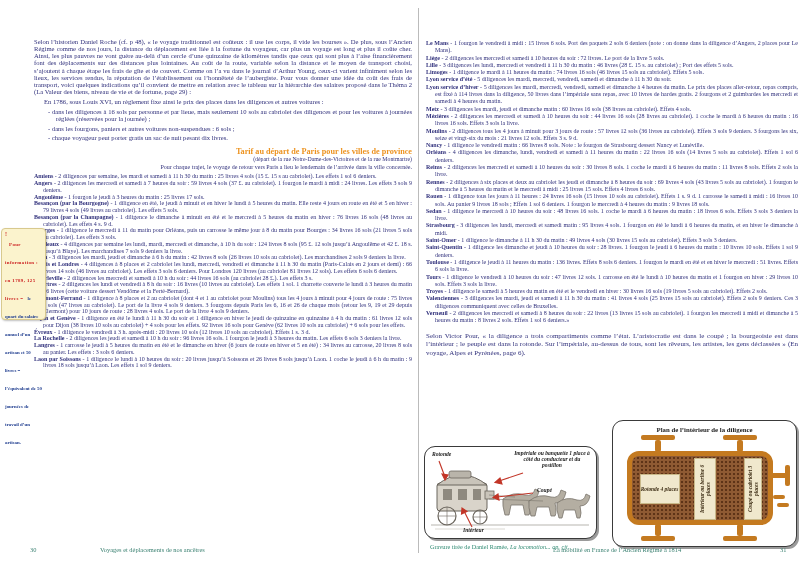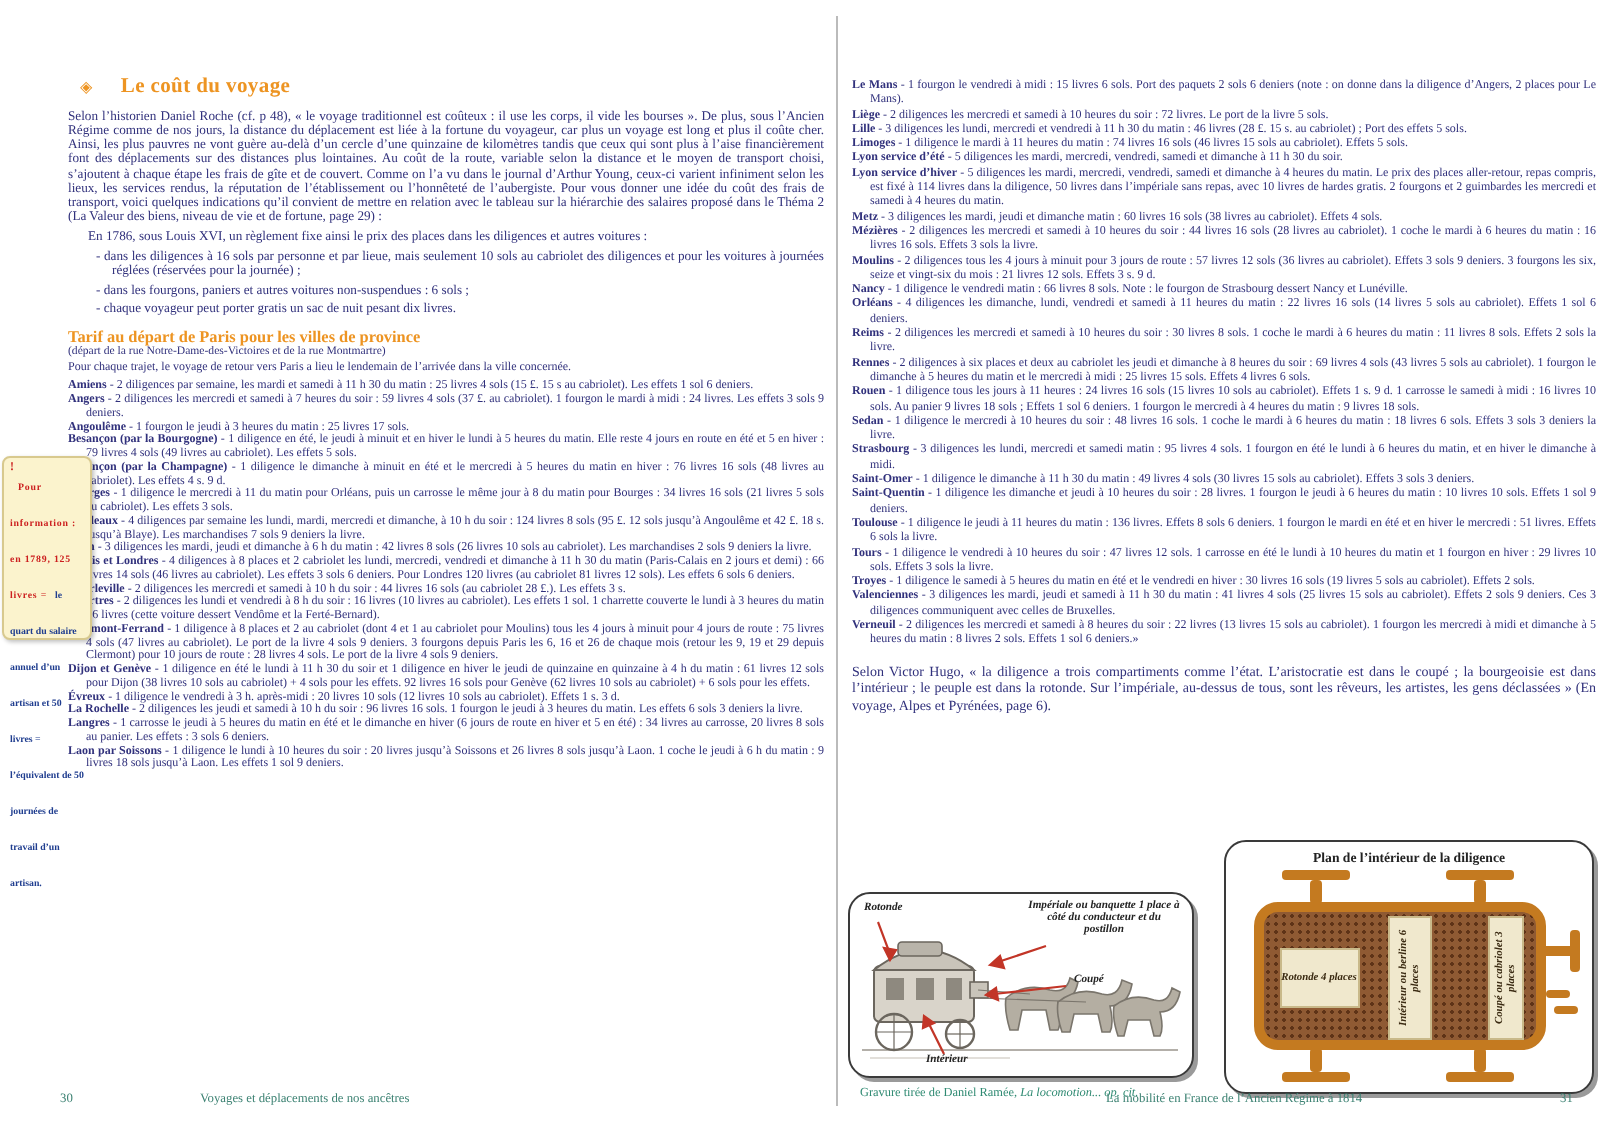--- a/index.html
+++ b/index.html
@@ -7,21 +7,21 @@
        font-family:"Liberation Serif","DejaVu Serif",serif;color:#31317c;}
   .spine{position:absolute;left:418px;top:8px;width:1px;height:545px;background:#bbbbbb;}
   
   .page-left{position:absolute;left:34px;top:38px;width:378px;height:496px;overflow:hidden;}
   .sec-head{color:#ed9422;font-weight:bold;font-size:10.5px;margin:0 0 6px 2px;letter-spacing:.2px;}
   .sec-head .orn{font-size:8px;margin-right:14px;margin-left:4px;}
   .intro p{margin:0 0 1px 0;font-size:6.6px;line-height:7.15px;text-align:justify;}
   .intro p.sp{margin-top:3px;text-indent:10px;}
   .bullets{margin:2px 0 0 14px;}
   .bullet{font-size:6.6px;line-height:7.1px;text-align:justify;padding-left:8px;text-indent:-8px;margin-top:2.5px;}
-  .tarif-head{text-align:left;margin-top:6px;}
+  .tarif-head{text-align:right;margin-top:6px;}
   .tarif-title{color:#ed9422;font-weight:bold;font-size:8.2px;line-height:9px;}
   .tarif-sub{font-size:5.8px;line-height:7px;}
   .tarif-note{font-size:6px;line-height:8px;}
   .entries{margin-top:2px;}
   .entry{font-size:6px;line-height:6.75px;text-align:justify;padding-left:9px;text-indent:-9px;}
   .entry b{font-weight:bold;}
   .pl-entries{ }
   
   .sticky{position:absolute;left:1px;top:228px;width:45px;height:92px;background:#fbf3cd;
           border:0.5px solid #d8c98e;border-radius:4px;box-shadow:1px 1px 2px rgba(0,0,0,.25);
@@ -59,23 +59,20 @@
   .f-left-txt{left:100px;}
   .f-right-txt{left:553px;width:190px;text-align:left;}
   .f-right-num{left:780px;}
 </style>
 </head>
 <body>
 
 <div class="spine"></div>
 
 <div class="page-left">
-  <div class="sec-head">
-    <span class="orn">◈</span><span>Le coût du voyage</span>
-  </div>
 
   <div class="intro">
 
   <p class="ip">Selon l’historien Daniel Roche (cf. p 48), « le voyage traditionnel est coûteux : il use les corps, il vide les bourses ». De plus, sous l’Ancien Régime comme de nos jours, la distance du déplacement est liée à la fortune du voyageur, car plus un voyage est long et plus il coûte cher. Ainsi, les plus pauvres ne vont guère au-delà d’un cercle d’une quinzaine de kilomètres tandis que ceux qui sont plus à l’aise financièrement font des déplacements sur des distances plus lointaines. Au coût de la route, variable selon la distance et le moyen de transport choisi, s’ajoutent à chaque étape les frais de gîte et de couvert. Comme on l’a vu dans le journal d’Arthur Young, ceux-ci varient infiniment selon les lieux, les services rendus, la réputation de l’établissement ou l’honnêteté de l’aubergiste. Pour vous donner une idée du coût des frais de transport, voici quelques indications qu’il convient de mettre en relation avec le tableau sur la hiérarchie des salaires proposé dans le Théma 2 (La Valeur des biens, niveau de vie et de fortune, page 29) :</p>
       <p class="ip sp">En 1786, sous Louis XVI, un règlement fixe ainsi le prix des places dans les diligences et autres voitures :</p>
     </div>
 
   <div class="bullets">
 
   <div class="bullet">- dans les diligences à 16 sols par personne et par lieue, mais seulement 10 sols au cabriolet des diligences et pour les voitures à journées réglées (réservées pour la journée) ;</div>
@@ -176,21 +173,21 @@
 
       <div class="entry entry-r"><b>Tours</b><span> - 1 diligence le vendredi à 10 heures du soir : 47 livres 12 sols. 1 carrosse en été le lundi à 10 heures du matin et 1 fourgon en hiver : 29 livres 10 sols. Effets 3 sols la livre.</span></div>
 
       <div class="entry entry-r"><b>Troyes</b><span> - 1 diligence le samedi à 5 heures du matin en été et le vendredi en hiver : 30 livres 16 sols (19 livres 5 sols au cabriolet). Effets 2 sols.</span></div>
 
       <div class="entry entry-r"><b>Valenciennes</b><span> - 3 diligences les mardi, jeudi et samedi à 11 h 30 du matin : 41 livres 4 sols (25 livres 15 sols au cabriolet). Effets 2 sols 9 deniers. Ces 3 diligences communiquent avec celles de Bruxelles.</span></div>
 
       <div class="entry entry-r"><b>Verneuil</b><span> - 2 diligences les mercredi et samedi à 8 heures du soir : 22 livres (13 livres 15 sols au cabriolet). 1 fourgon les mercredi à midi et dimanche à 5 heures du matin : 8 livres 2 sols. Effets 1 sol 6 deniers.»</span></div>
     </div>
 
-  <p class="hugo"><span>Selon Victor Hugo, </span><span class="q">« la diligence a trois compartiments comme l’état. L’aristocratie est dans le coupé ; la bourgeoisie est dans l’intérieur ; le peuple est dans la rotonde. Sur l’impériale, au-dessus de tous, sont les rêveurs, les artistes, les gens déclassées »</span><span class="q"> (En voyage, Alpes et Pyrénées, page 6).</span></p>
+  <p class="hugo"><span>Selon Victor Pour, </span><span class="q">« la diligence a trois compartiments comme l’état. L’aristocratie est dans le coupé ; la bourgeoisie est dans l’intérieur ; le peuple est dans la rotonde. Sur l’impériale, au-dessus de tous, sont les rêveurs, les artistes, les gens déclassées »</span><span class="q"> (En voyage, Alpes et Pyrénées, page 6).</span></p>
 </div>
 
 <div class="figbox fig-engraving">
   <svg width="170" height="90" viewBox="0 0 170 90">
     <line x1="6" y1="78" x2="164" y2="78" stroke="#9a958c" stroke-width="0.7"></line>
     <line x1="10" y1="82" x2="80" y2="82" stroke="#c5c0b6" stroke-width="0.6"></line>
 
     <rect x="12" y="36" width="50" height="28" rx="3" fill="#d9d4ca" stroke="#6b665e" stroke-width="1"></rect>
     <path d="M12 38 Q37 18 62 38 Z" fill="#c9c4ba" stroke="#6b665e" stroke-width="1"></path>
     <rect x="24" y="24" width="22" height="7" rx="2" fill="#b9b4aa" stroke="#6b665e" stroke-width="0.8"></rect>

